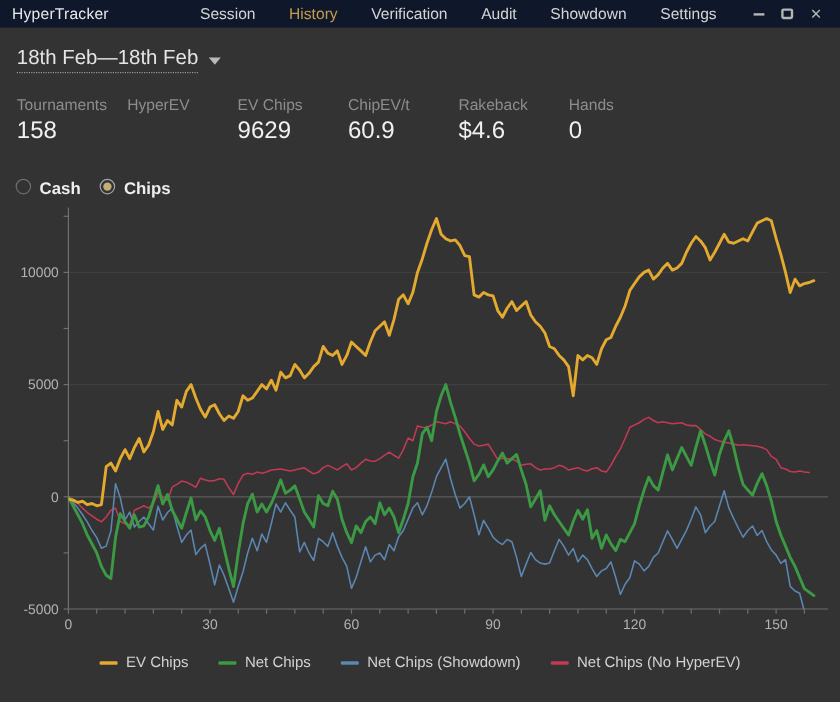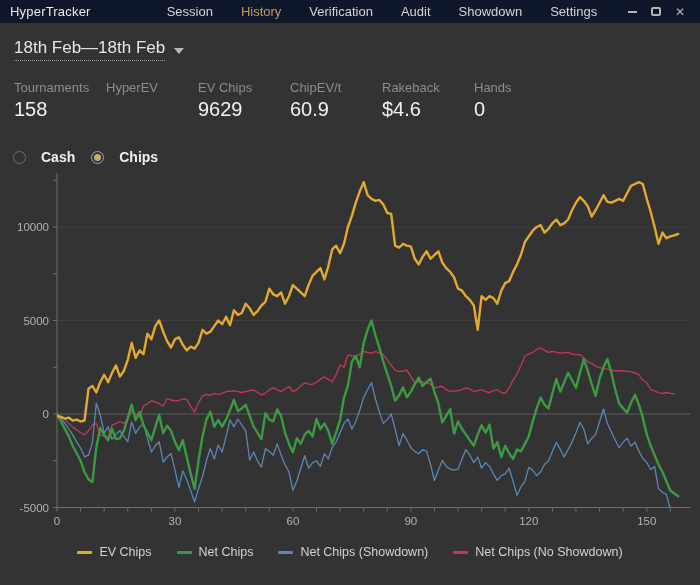--- a/index.html
+++ b/index.html
@@ -23,21 +23,21 @@
   .date-label { color:#e5e5e5; font-size:17px; border-bottom:1px dotted #999999; padding-bottom:2px; }
   .caret { width:0; height:0; border-left:5px solid transparent; border-right:5px solid transparent;
     border-top:6px solid #b9b9b9; margin-left:9px; margin-top:3px; }
 
   .stats { position:absolute; top:80px; left:14px; display:grid;
     grid-template-columns:repeat(7, 92px); }
   .stat-label { color:#8d8d8d; font-size:13px; margin-bottom:3px; }
   .stat-value { color:#f1f1f1; font-size:20px; }
 
   .toggle-row { position:absolute; top:149px; left:13px; display:flex; gap:16px; align-items:center; }
-  .radio-item { display:flex; align-items:center; gap:15px; cursor:pointer; }
+  .radio-item { display:flex; align-items:flex-start; gap:7px; cursor:pointer; }
   .radio-circle { width:13px; height:13px; border-radius:50%; border:1px solid #6e6e6e;
     display:inline-flex; align-items:center; justify-content:center; background:transparent; }
   .radio-circle.selected { border-color:#a3a3a3; }
   .radio-dot { width:7px; height:7px; border-radius:50%; background:#c2ae77; display:none; }
   .radio-circle.selected .radio-dot { display:block; }
   .radio-label { color:#efefef; font-size:14px; font-weight:bold; }
 
   .chart { position:absolute; top:165px; left:0; }
 
   .legend { position:absolute; top:545px; left:0; width:700px; display:flex;
@@ -188,15 +188,15 @@
     <span class="legend-item">
       <span class="legend-swatch" style="background: rgb(59, 154, 67);"></span>
       <span class="legend-text">Net Chips</span>
     </span>
     <span class="legend-item">
       <span class="legend-swatch" style="background: rgb(92, 135, 179);"></span>
       <span class="legend-text">Net Chips (Showdown)</span>
     </span>
     <span class="legend-item">
       <span class="legend-swatch" style="background: rgb(194, 58, 83);"></span>
-      <span class="legend-text">Net Chips (No Showdown)</span>
+      <span class="legend-text">Net Chips (No HyperEV)</span>
     </span>
   </div>
 
 </body></html>

